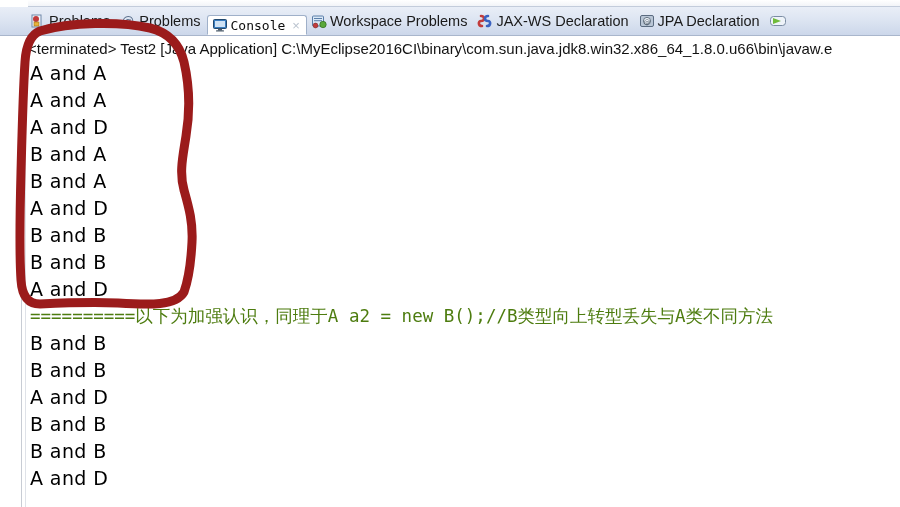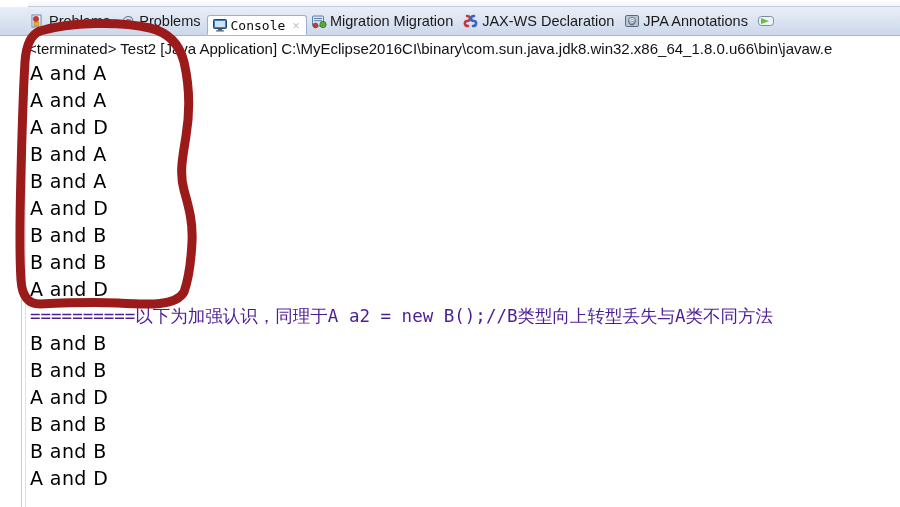--- a/index.html
+++ b/index.html
@@ -132,21 +132,21 @@
   .cline {
     height: 27px;
     line-height: 27px;
     white-space: pre;
     letter-spacing: 0.4px;
   }
   .cline.mono {
     font-family: "DejaVu Sans Mono", monospace;
     font-size: 17.5px;
     letter-spacing: 0;
-    color: #4c1d95;
+    color: #4d7c0f;
   }
 
   
   #annotation {
     position: absolute;
     left: 0; top: 0;
     width: 900px; height: 507px;
     pointer-events: none;
   }
 </style>
@@ -198,42 +198,42 @@
     <div class="tab dim">
       <span class="ticon">
         <svg width="16" height="16" viewBox="0 0 16 16">
           <rect x="1.5" y="3" width="11" height="10" rx="1" fill="#d9e8f7" stroke="#5a7ea8" stroke-width="1"></rect>
           <rect x="3" y="5" width="8" height="1" fill="#5a7ea8"></rect>
           <rect x="3" y="7.2" width="8" height="1" fill="#5a7ea8"></rect>
           <circle cx="12" cy="11.5" r="3.2" fill="#5aa83a" stroke="#2f6b1e" stroke-width="0.7"></circle>
           <circle cx="4.5" cy="12.5" r="2.4" fill="#c23b3b" stroke="#7a1d1d" stroke-width="0.6"></circle>
         </svg>
       </span>
-      <span class="tab-label">Migration Migration</span>
+      <span class="tab-label">Workspace Problems</span>
     </div>
 
     <div class="tab dim">
       <span class="ticon">
         <svg width="16" height="16" viewBox="0 0 16 16">
           <path d="M4 3 C8 3 8 8 4 8 C1 8 1 13 5 13" fill="none" stroke="#c23b3b" stroke-width="2.6" stroke-linecap="round"></path>
           <path d="M11 3 C7 3 7 8 11 8 C14 8 14 13 10 13" fill="none" stroke="#3a62c0" stroke-width="2.6" stroke-linecap="round"></path>
         </svg>
       </span>
       <span class="tab-label">JAX-WS Declaration</span>
     </div>
 
     <div class="tab dim">
       <span class="ticon">
         <svg width="16" height="16" viewBox="0 0 16 16">
           <rect x="1.5" y="2.5" width="13" height="11" rx="1.5" fill="#b9c6d6" stroke="#5a6b80" stroke-width="1"></rect>
           <circle cx="8" cy="8" r="3.6" fill="#eef3f9" stroke="#4a5a6a" stroke-width="0.8"></circle>
           <text x="8" y="11" font-size="6.5" text-anchor="middle" fill="#3a4a5a" font-family="DejaVu Sans, sans-serif">@</text>
         </svg>
       </span>
-      <span class="tab-label">JPA Annotations</span>
+      <span class="tab-label">JPA Declaration</span>
     </div>
 
     <div class="tab dim">
       <span class="ticon">
         <svg width="16" height="16" viewBox="0 0 16 16">
           <rect x="0.5" y="3.5" width="15" height="9" rx="3" fill="#eef3f9" stroke="#7a8ca3" stroke-width="1"></rect>
           <path d="M3 5 L11 8 L3 11 Z" fill="#6fbb3a"></path>
         </svg>
       </span>
       <span class="tab-label"></span>

